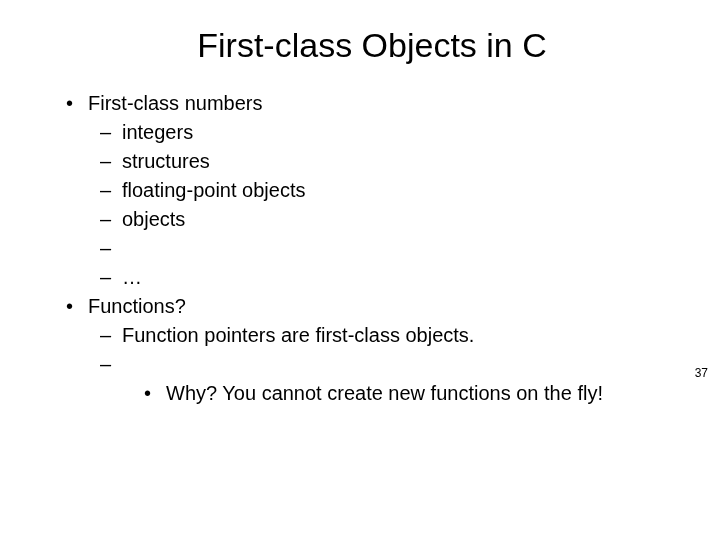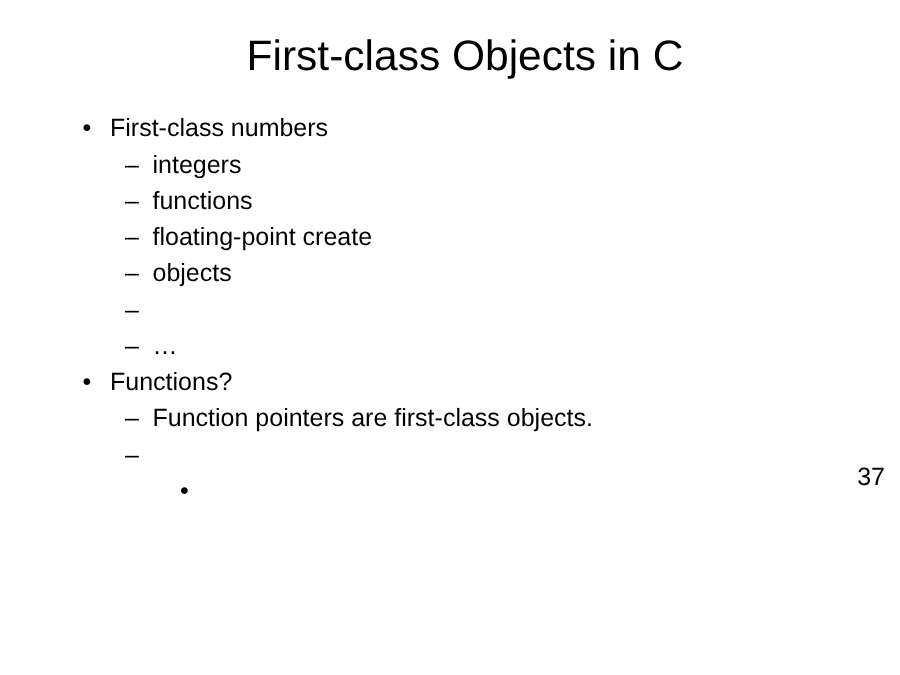--- a/index.html
+++ b/index.html
@@ -53,22 +53,22 @@
   }
   .marker-dash {
     width: 22px;
   }
   .underline {
     text-decoration: underline;
   }
   .pagenum {
     position: absolute;
     right: 24px;
-    bottom: 14px;
-    font-size: 20px;
+    bottom: 28px;
+    font-size: 12px;
   }
 </style>
 </head>
 <body>
 
 <div class="slide">
 
   <h1 class="title">First-class Objects in C</h1>
 
   <div class="content">
@@ -77,25 +77,25 @@
       <span class="marker marker-dot">•</span>
       <span>First-class numbers</span>
     </div>
 
     <div class="bullet-row lvl2">
       <span class="marker marker-dash">–</span>
       <span>integers</span>
     </div>
     <div class="bullet-row lvl2">
       <span class="marker marker-dash">–</span>
-      <span>functions</span>
+      <span>structures</span>
     </div>
     <div class="bullet-row lvl2">
       <span class="marker marker-dash">–</span>
-      <span>floating-point create</span>
+      <span>floating-point objects</span>
     </div>
     <div class="bullet-row lvl2">
       <span class="marker marker-dash">–</span>
       <span>objects</span>
     </div>
     <div class="bullet-row lvl2">
       <span class="marker marker-dash">–</span>
     </div>
     <div class="bullet-row lvl2">
       <span class="marker marker-dash">–</span>
@@ -110,19 +110,20 @@
     <div class="bullet-row lvl2">
       <span class="marker marker-dash">–</span>
       <span>Function pointers are first-class objects.</span>
     </div>
     <div class="bullet-row lvl2">
       <span class="marker marker-dash">–</span>
     </div>
 
     <div class="bullet-row lvl3">
       <span class="marker marker-dot">•</span>
+      <span>Why? You cannot create new functions on the fly!</span>
     </div>
 
   </div>
 
   <div class="pagenum">37</div>
 
 </div>
 
 </body></html>

